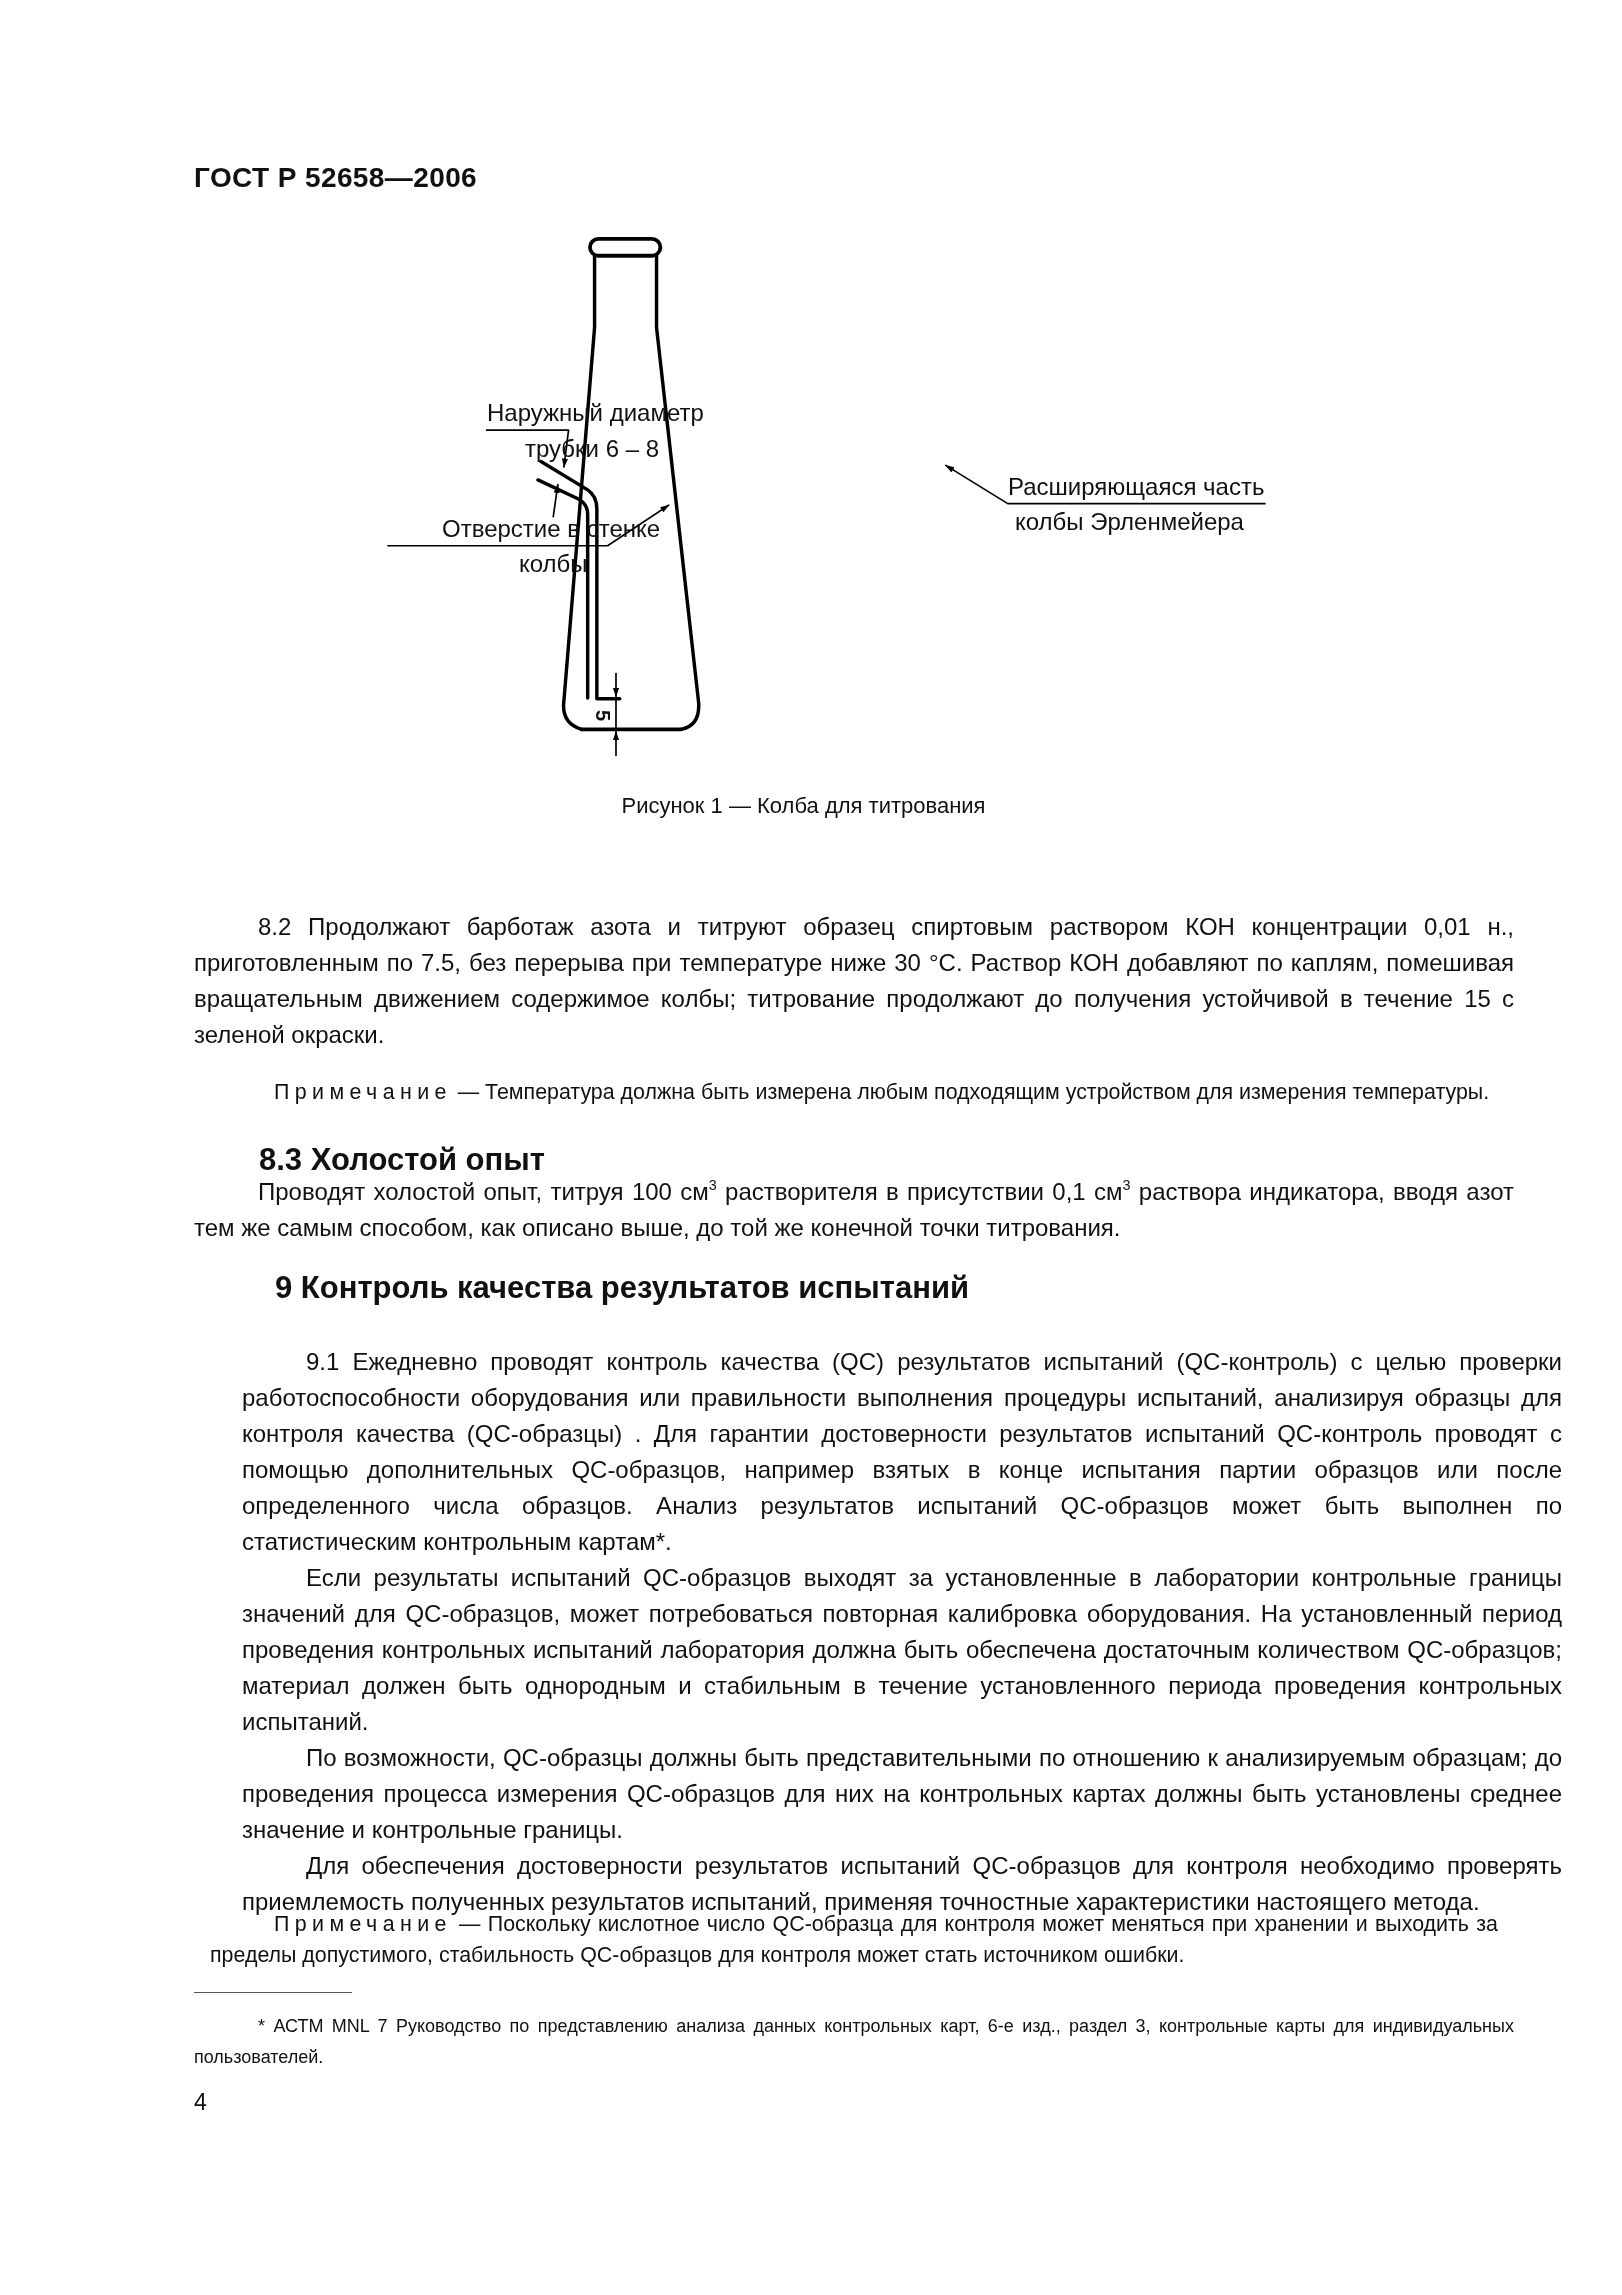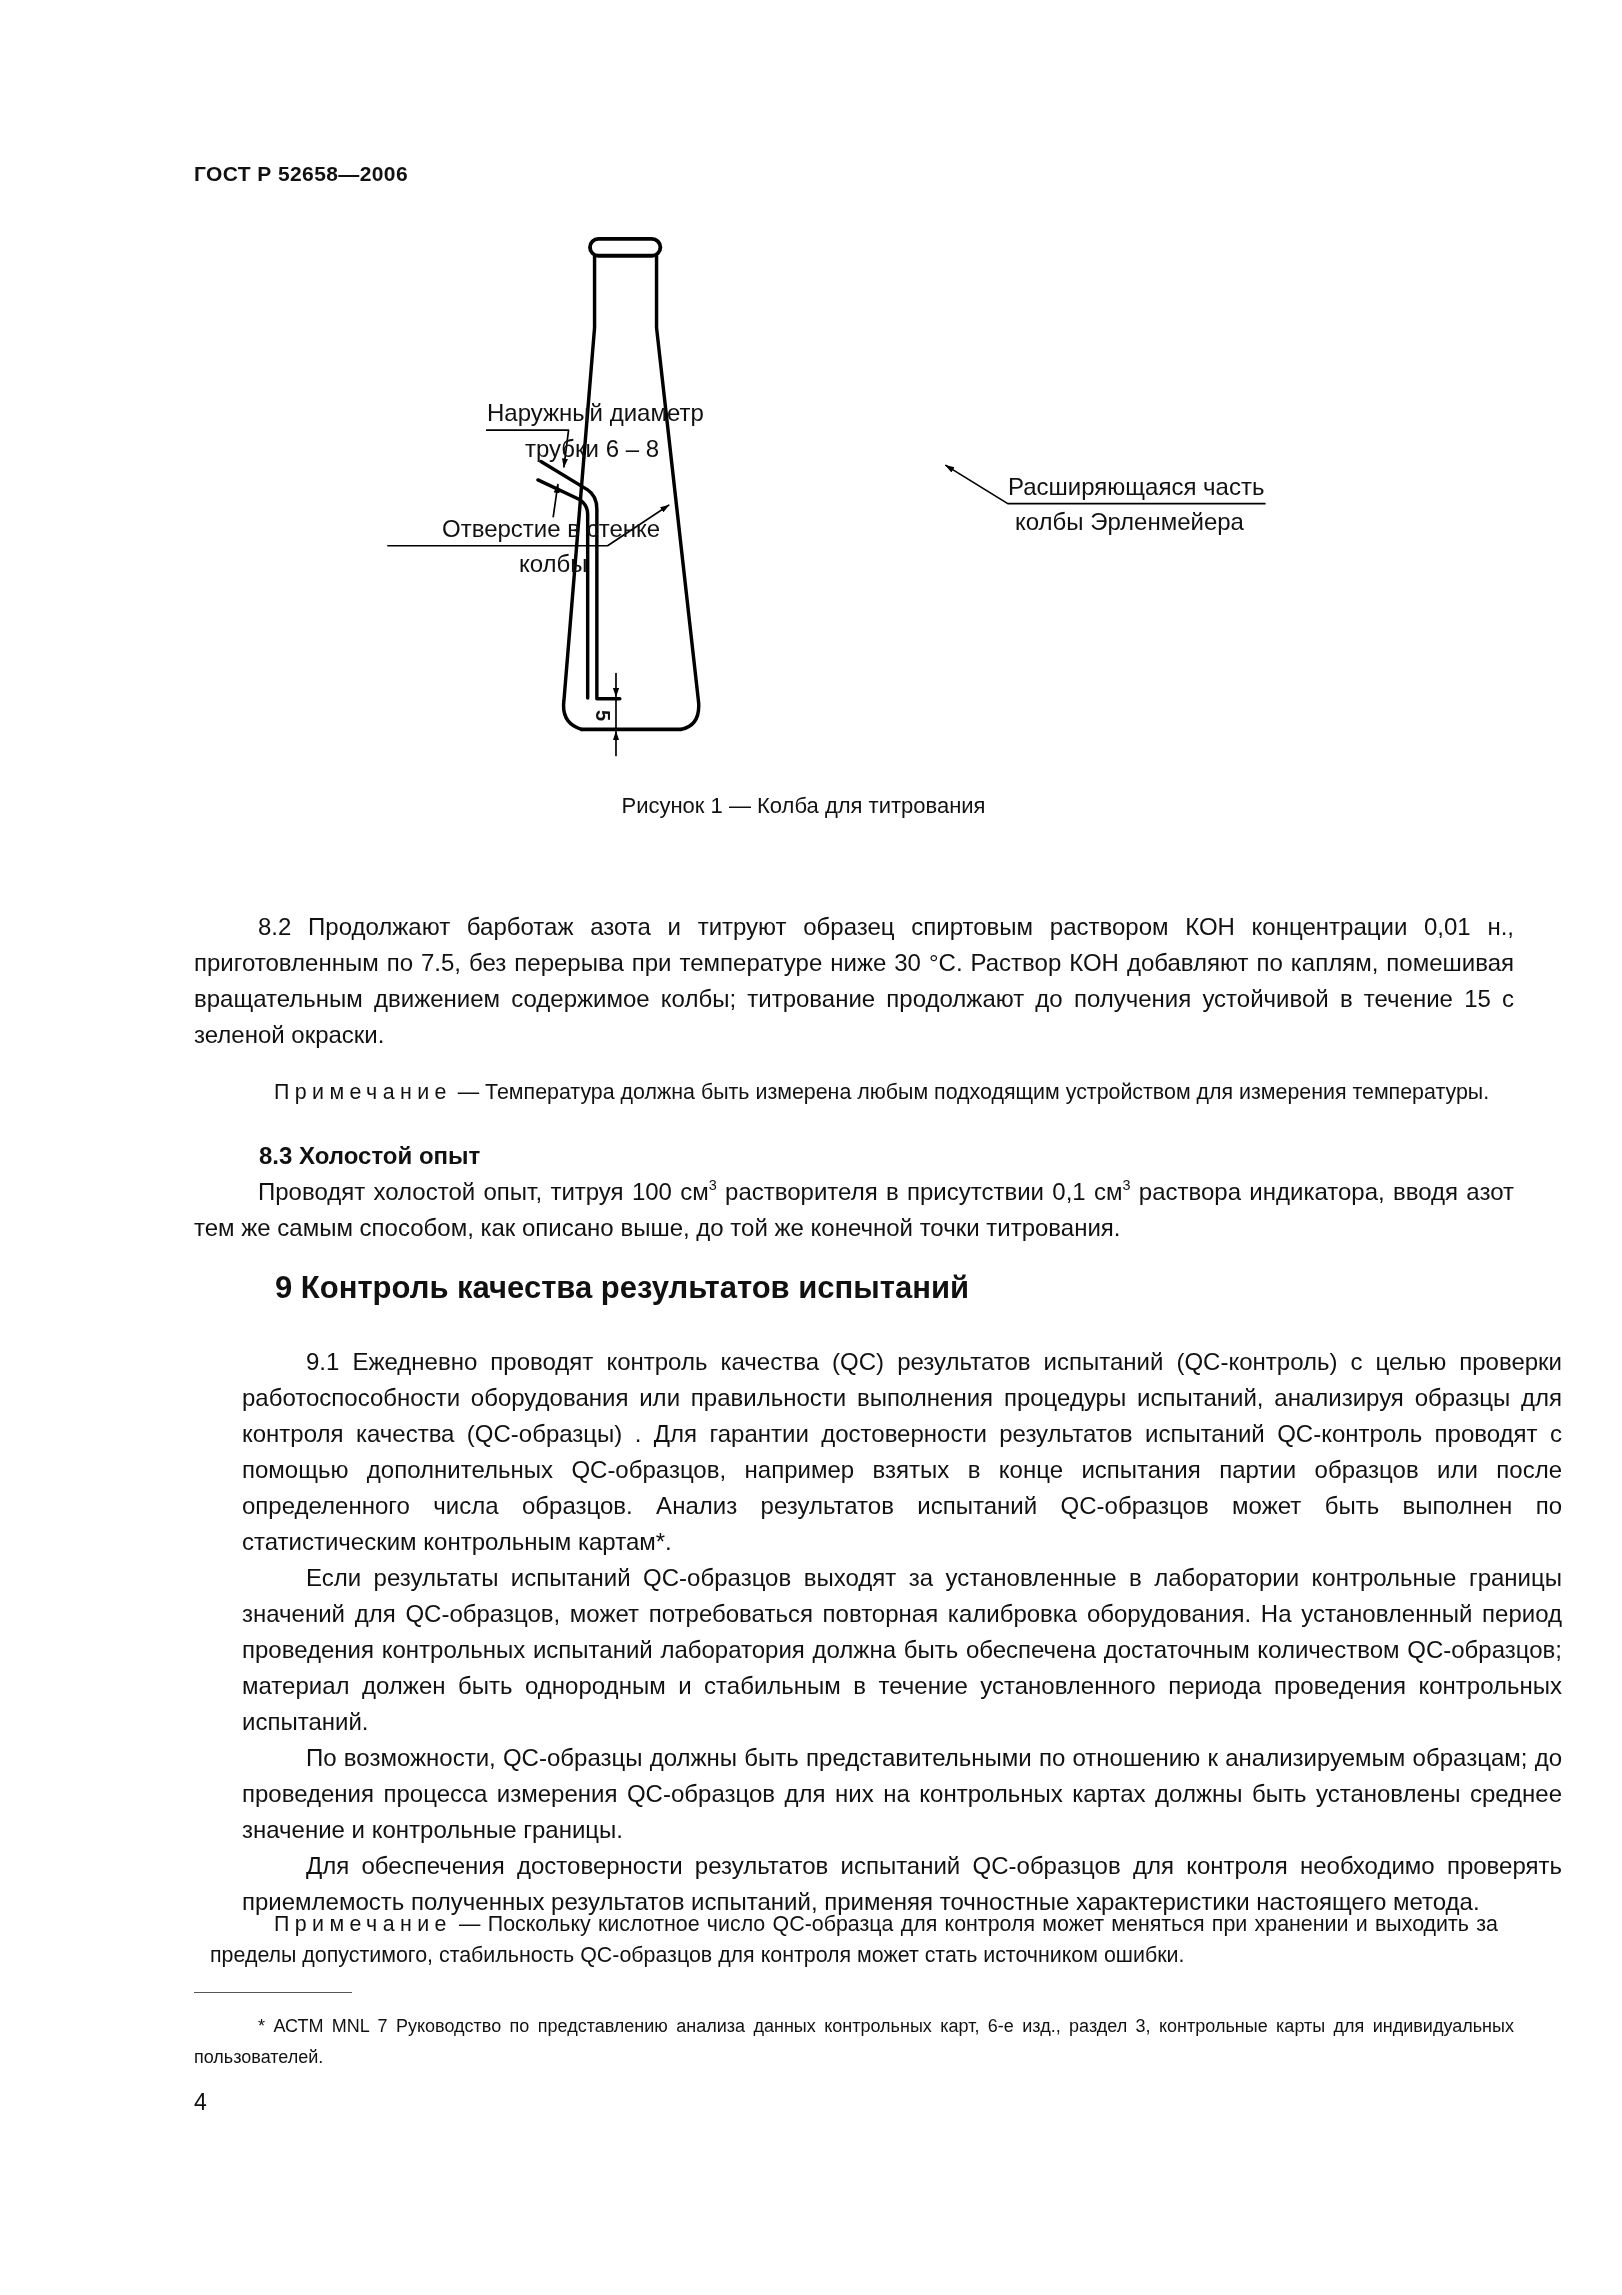--- a/index.html
+++ b/index.html
@@ -1,28 +1,28 @@
 <!DOCTYPE html>
 <html style="font-size:12.2px"><head>
 <meta charset="utf-8">
 <style>
   html, body { margin:0; padding:0; background:#ffffff; }
   body { width:1623px; height:2295px; position:relative; overflow:hidden;
          font-family:"Liberation Sans", "DejaVu Sans", sans-serif; color:#111; }
   .abs { position:absolute; }
-  .doc-code { left:194px; top:162px; font-size:21px; font-weight:bold; letter-spacing:0.4px; }
+  .doc-code { left:194px; top:162px; font-size:28px; font-weight:bold; letter-spacing:0.4px; }
   .figure { left:0; top:0; width:1623px; height:842px; }
   .fig-label { position:absolute; font-size:24px; white-space:nowrap; }
   .caption { left:0; width:1607px; top:793px; text-align:center; font-size:22px; }
   .text-block { left:194px; width:1320px; font-size:24px; line-height:36px; text-align:justify; }
   .text-block p { margin:0; text-indent:64px; }
   .note { left:194px; width:1320px; font-size:21.4px; line-height:31px; text-align:justify; }
   .note p { margin:16px; text-indent:64px; }
   .spaced { letter-spacing:5.4px; }
-  .sub-heading { left:259px; font-size:24px; font-weight:bold; }
+  .sub-heading { left:259px; font-size:31px; font-weight:bold; }
   .section-heading { left:275px; font-size:31px; font-weight:bold; }
   .fn-rule { left:194px; top:1992px; width:158px; height:0; border-top:1.5px solid #555; }
   .footnote { left:194px; width:1320px; top:2011px; font-size:18px; line-height:31px; text-align:justify; }
   .footnote p { margin:0; text-indent:64px; }
   .page-number { left:194px; top:2089px; font-size:23px; }
   sup { font-size:60%; line-height:0; position:relative; top:-1.5px; vertical-align:super; }
 </style>
 </head>
 <body>
 

